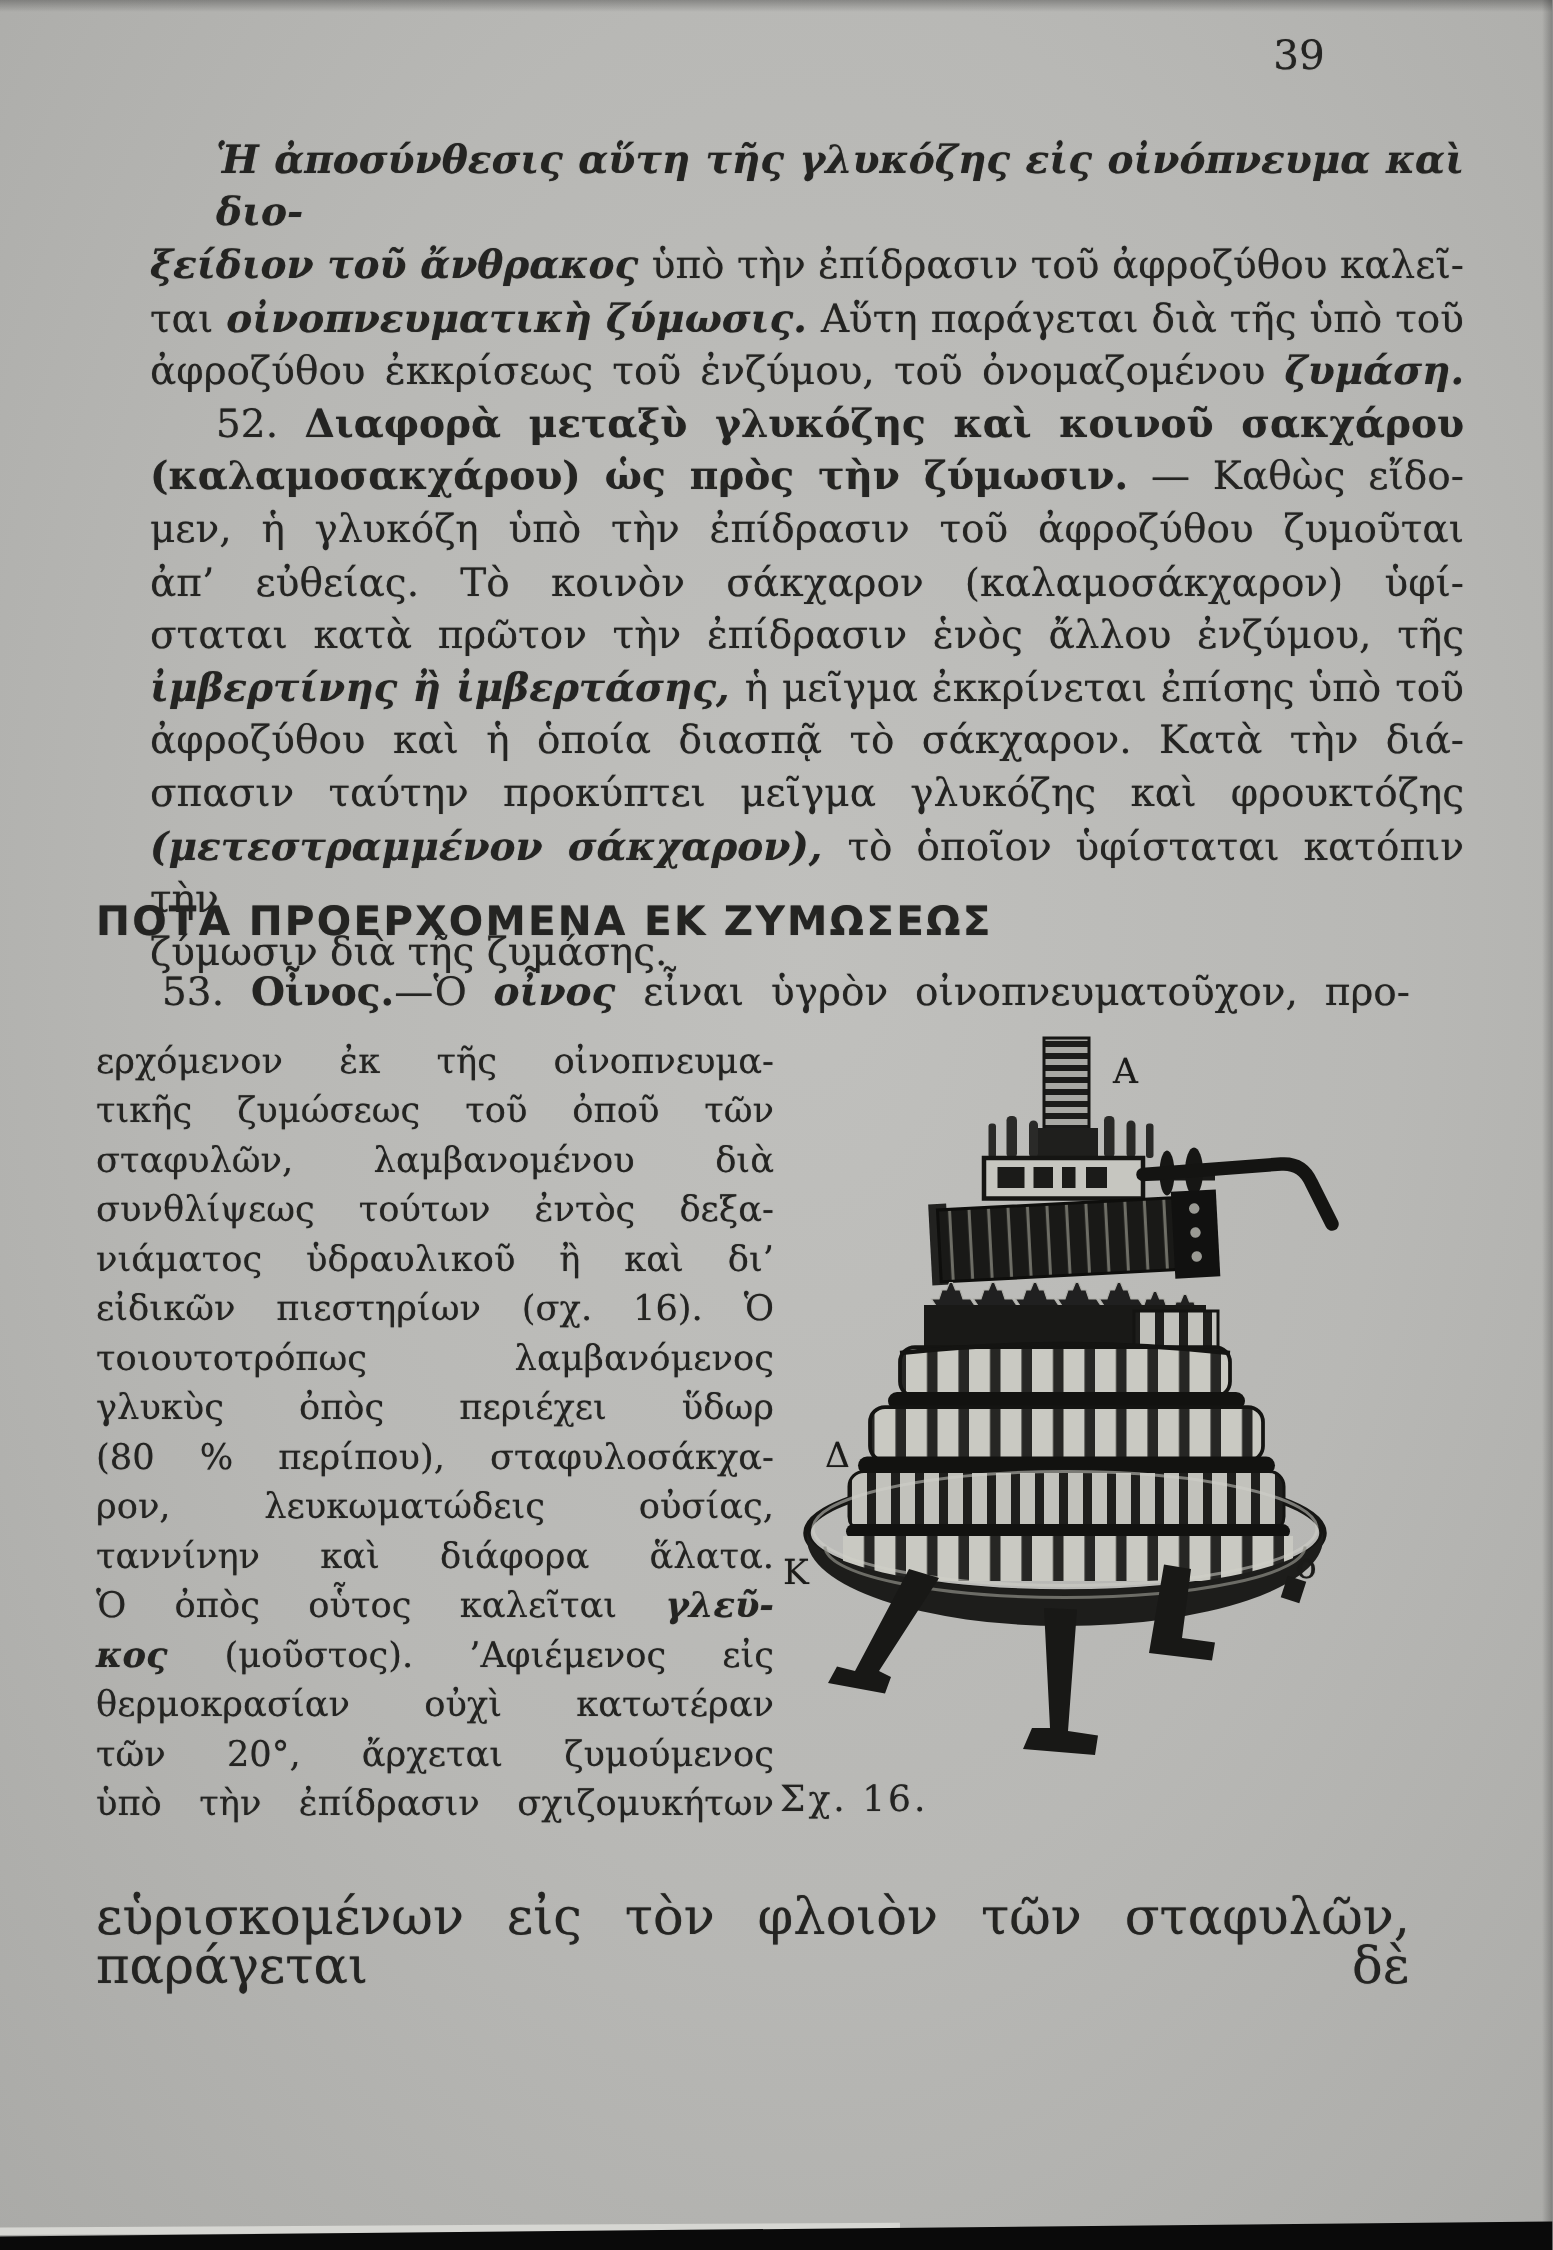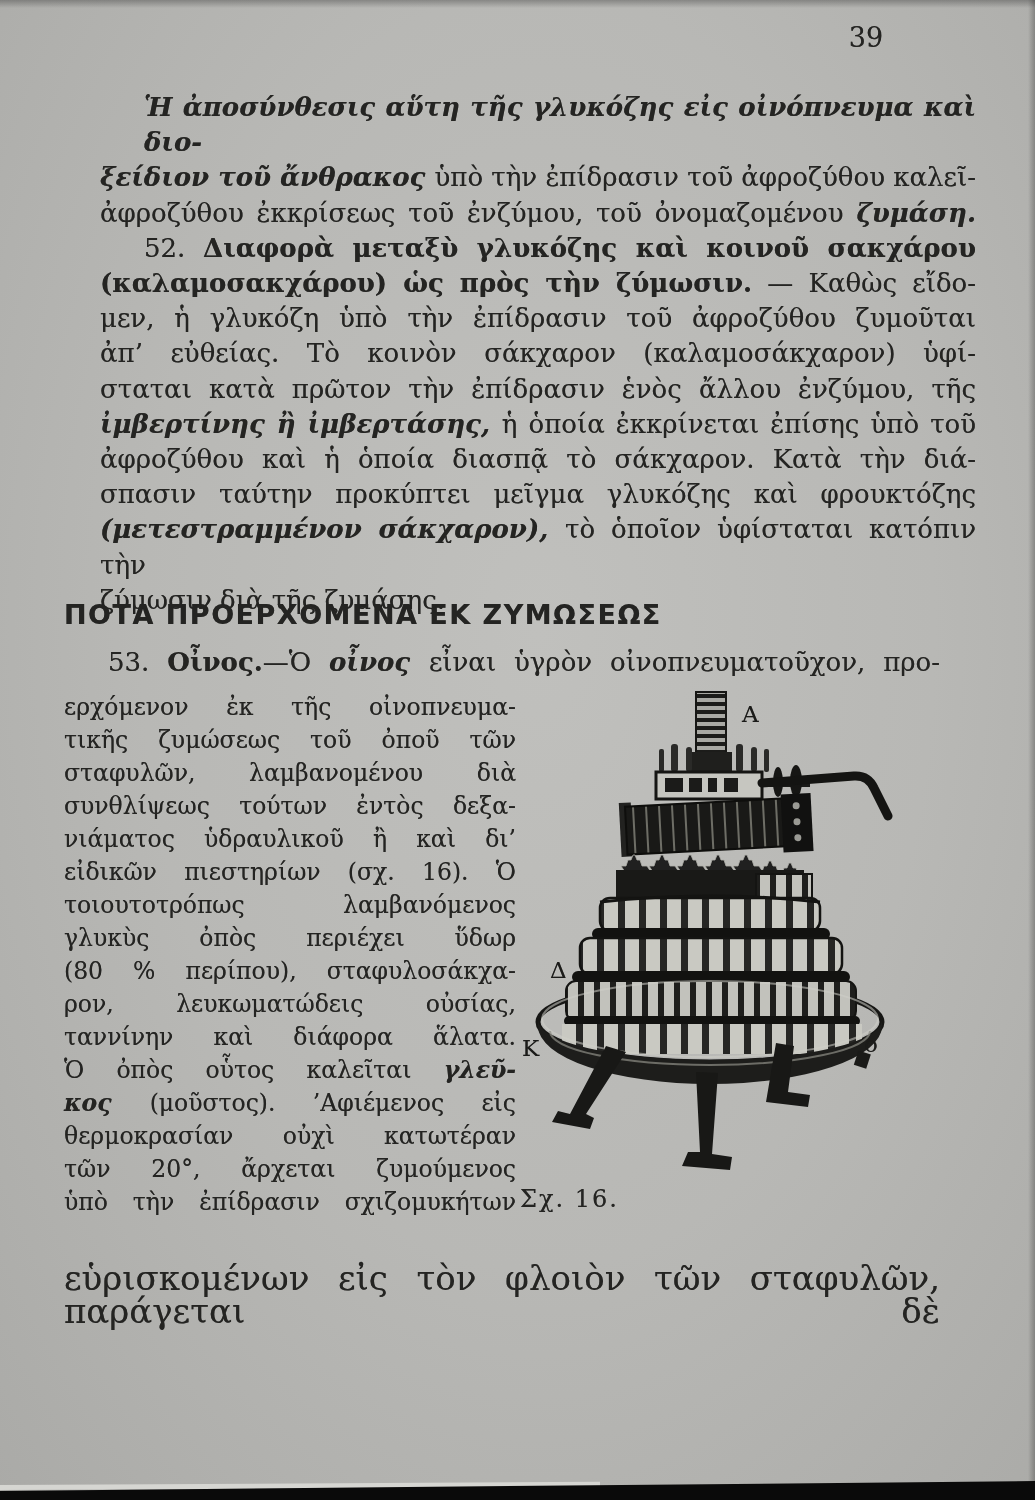--- a/index.html
+++ b/index.html
@@ -42,29 +42,30 @@
 </head>
 <body>
 
 <div class="page">
   <div class="pagenum">39</div>
 
   <div id="block1">
     <div>
         <div class="line ind"><span class="bi">Ἡ ἀποσύνθεσις αὕτη τῆς γλυκόζης εἰς οἰνόπνευμα καὶ διο-</span></div>
         <div class="line"><span class="bi">ξείδιον τοῦ ἄνθρακος </span><span>ὑπὸ τὴν ἐπίδρασιν τοῦ ἀφροζύθου καλεῖ-</span></div>
+        <div class="line"><span>ται </span><span class="bi">οἰνοπνευματικὴ ζύμωσις. </span><span>Αὕτη παράγεται διὰ τῆς ὑπὸ τοῦ</span></div>
         <div class="line"><span>ἀφροζύθου ἐκκρίσεως τοῦ ἐνζύμου, τοῦ ὀνομαζομένου </span><span class="bi">ζυμάση.</span></div>
       </div>
     <div>
         <div class="line ind"><span>52. </span><span class="b">Διαφορὰ μεταξὺ γλυκόζης καὶ κοινοῦ σακχάρου</span></div>
         <div class="line"><span class="b">(καλαμοσακχάρου) ὡς πρὸς τὴν ζύμωσιν.</span><span> — Καθὼς εἴδο-</span></div>
         <div class="line"><span>μεν, ἡ γλυκόζη ὑπὸ τὴν ἐπίδρασιν τοῦ ἀφροζύθου ζυμοῦται</span></div>
         <div class="line"><span>ἀπ’ εὐθείας. Τὸ κοινὸν σάκχαρον (καλαμοσάκχαρον) ὑφί-</span></div>
         <div class="line"><span>σταται κατὰ πρῶτον τὴν ἐπίδρασιν ἑνὸς ἄλλου ἐνζύμου, τῆς</span></div>
-        <div class="line"><span class="bi">ἰμβερτίνης ἢ ἰμβερτάσης, </span><span>ἡ ὁποία ἐκκρίνεται ἐπίσης ὑπὸ τοῦ</span></div>
+        <div class="line"><span class="bi">ἰμβερτίνης ἢ ἰμβερτάσης, </span><span>ἡ μεῖγμα ἐκκρίνεται ἐπίσης ὑπὸ τοῦ</span></div>
         <div class="line"><span>ἀφροζύθου καὶ ἡ ὁποία διασπᾷ τὸ σάκχαρον. Κατὰ τὴν διά-</span></div>
         <div class="line"><span>σπασιν ταύτην προκύπτει μεῖγμα γλυκόζης καὶ φρουκτόζης</span></div>
         <div class="line"><span class="bi">(μετεστραμμένον σάκχαρον), </span><span>τὸ ὁποῖον ὑφίσταται κατόπιν τὴν</span></div>
         <div class="line end"><span>ζύμωσιν διὰ τῆς ζυμάσης.</span></div>
       </div>
   </div>
 
   <div id="heading">ΠΟΤΑ ΠΡΟΕΡΧΟΜΕΝΑ ΕΚ ΖΥΜΩΣΕΩΣ</div>
 
   <div id="line53">

